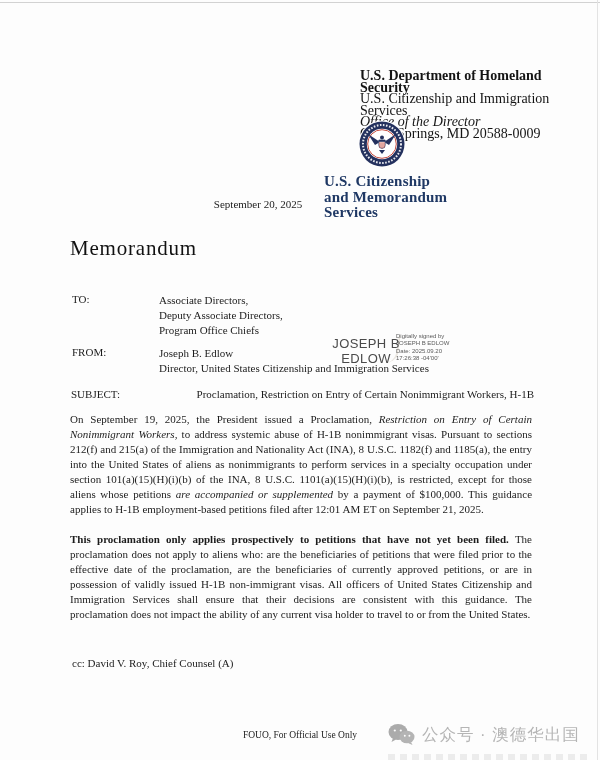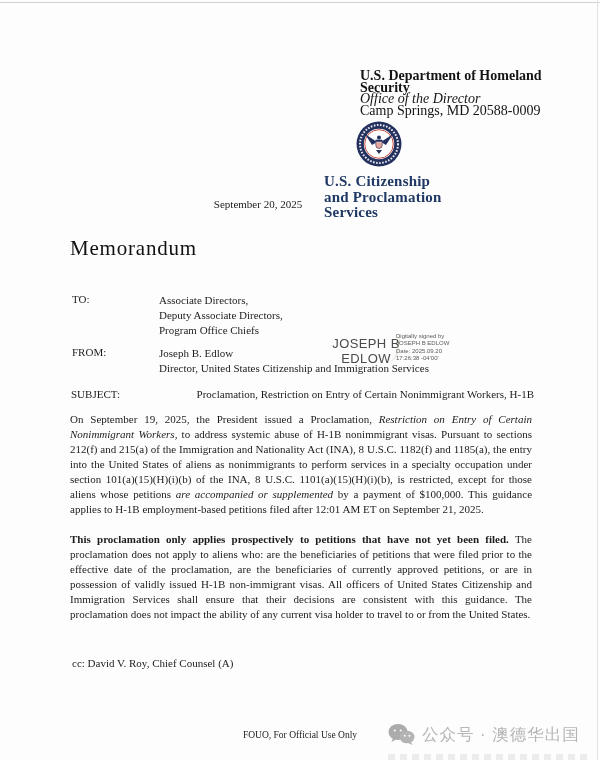--- a/index.html
+++ b/index.html
@@ -54,20 +54,21 @@
     background:repeating-linear-gradient(90deg,#dedede 0 7px,transparent 7px 12px);}
 </style>
 </head>
 <body>
 
 <div class="edge-top"></div>
 <div class="edge-right"></div>
 
 <div class="letterhead">
   <div class="b">U.S. Department of Homeland Security</div>
+  <div>U.S. Citizenship and Immigration Services</div>
   <div class="i">Office of the Director</div>
   <div>Camp Springs, MD 20588-0009</div>
 </div>
 
 <div class="logo">
   <svg class="seal" viewBox="0 0 50 50">
     <circle cx="25" cy="25" r="23.5" fill="#ffffff"></circle>
     <circle cx="25" cy="25" r="22.5" fill="#24315e"></circle>
     <circle cx="25" cy="25" r="19" fill="none" stroke="#ffffff" stroke-width="2" stroke-dasharray="1.6 1.5" opacity="0.9"></circle>
     <circle cx="25" cy="25" r="15.2" fill="#ffffff"></circle>
@@ -76,21 +77,21 @@
     <path d="M23 23 L11 15 L18 26 Z" fill="#24315e"></path>
     <path d="M27 23 L39 15 L32 26 Z" fill="#24315e"></path>
     <circle cx="25" cy="18.5" r="2" fill="#24315e"></circle>
     <path d="M21.8 21 h6.4 v5.2 a3.2 3.2 0 0 1 -6.4 0 Z" fill="#ffffff" stroke="#24315e" stroke-width="0.7"></path>
     <path d="M21.8 21 h6.4 v1.8 h-6.4 Z" fill="#24315e"></path>
     <path d="M23 23.2 v5.5 M25 23.2 v6.3 M27 23.2 v5.5" stroke="#bf3a2b" stroke-width="0.9"></path>
     <path d="M22 31 L25 35 L28 31 Z" fill="#24315e"></path>
   </svg>
   <div class="wordmark">
     <div>U.S. Citizenship</div>
-    <div>and Proclamation</div>
+    <div>and Memorandum</div>
     <div>Services</div>
   </div>
 </div>
 
 <div class="dateline">September 20, 2025</div>
 <div class="memo-title">Memorandum</div>
 
 <div class="fldlabel" style="top:293px">TO:</div>
 <div class="fldval" style="top:293px">
   <div>Associate Directors,</div>

